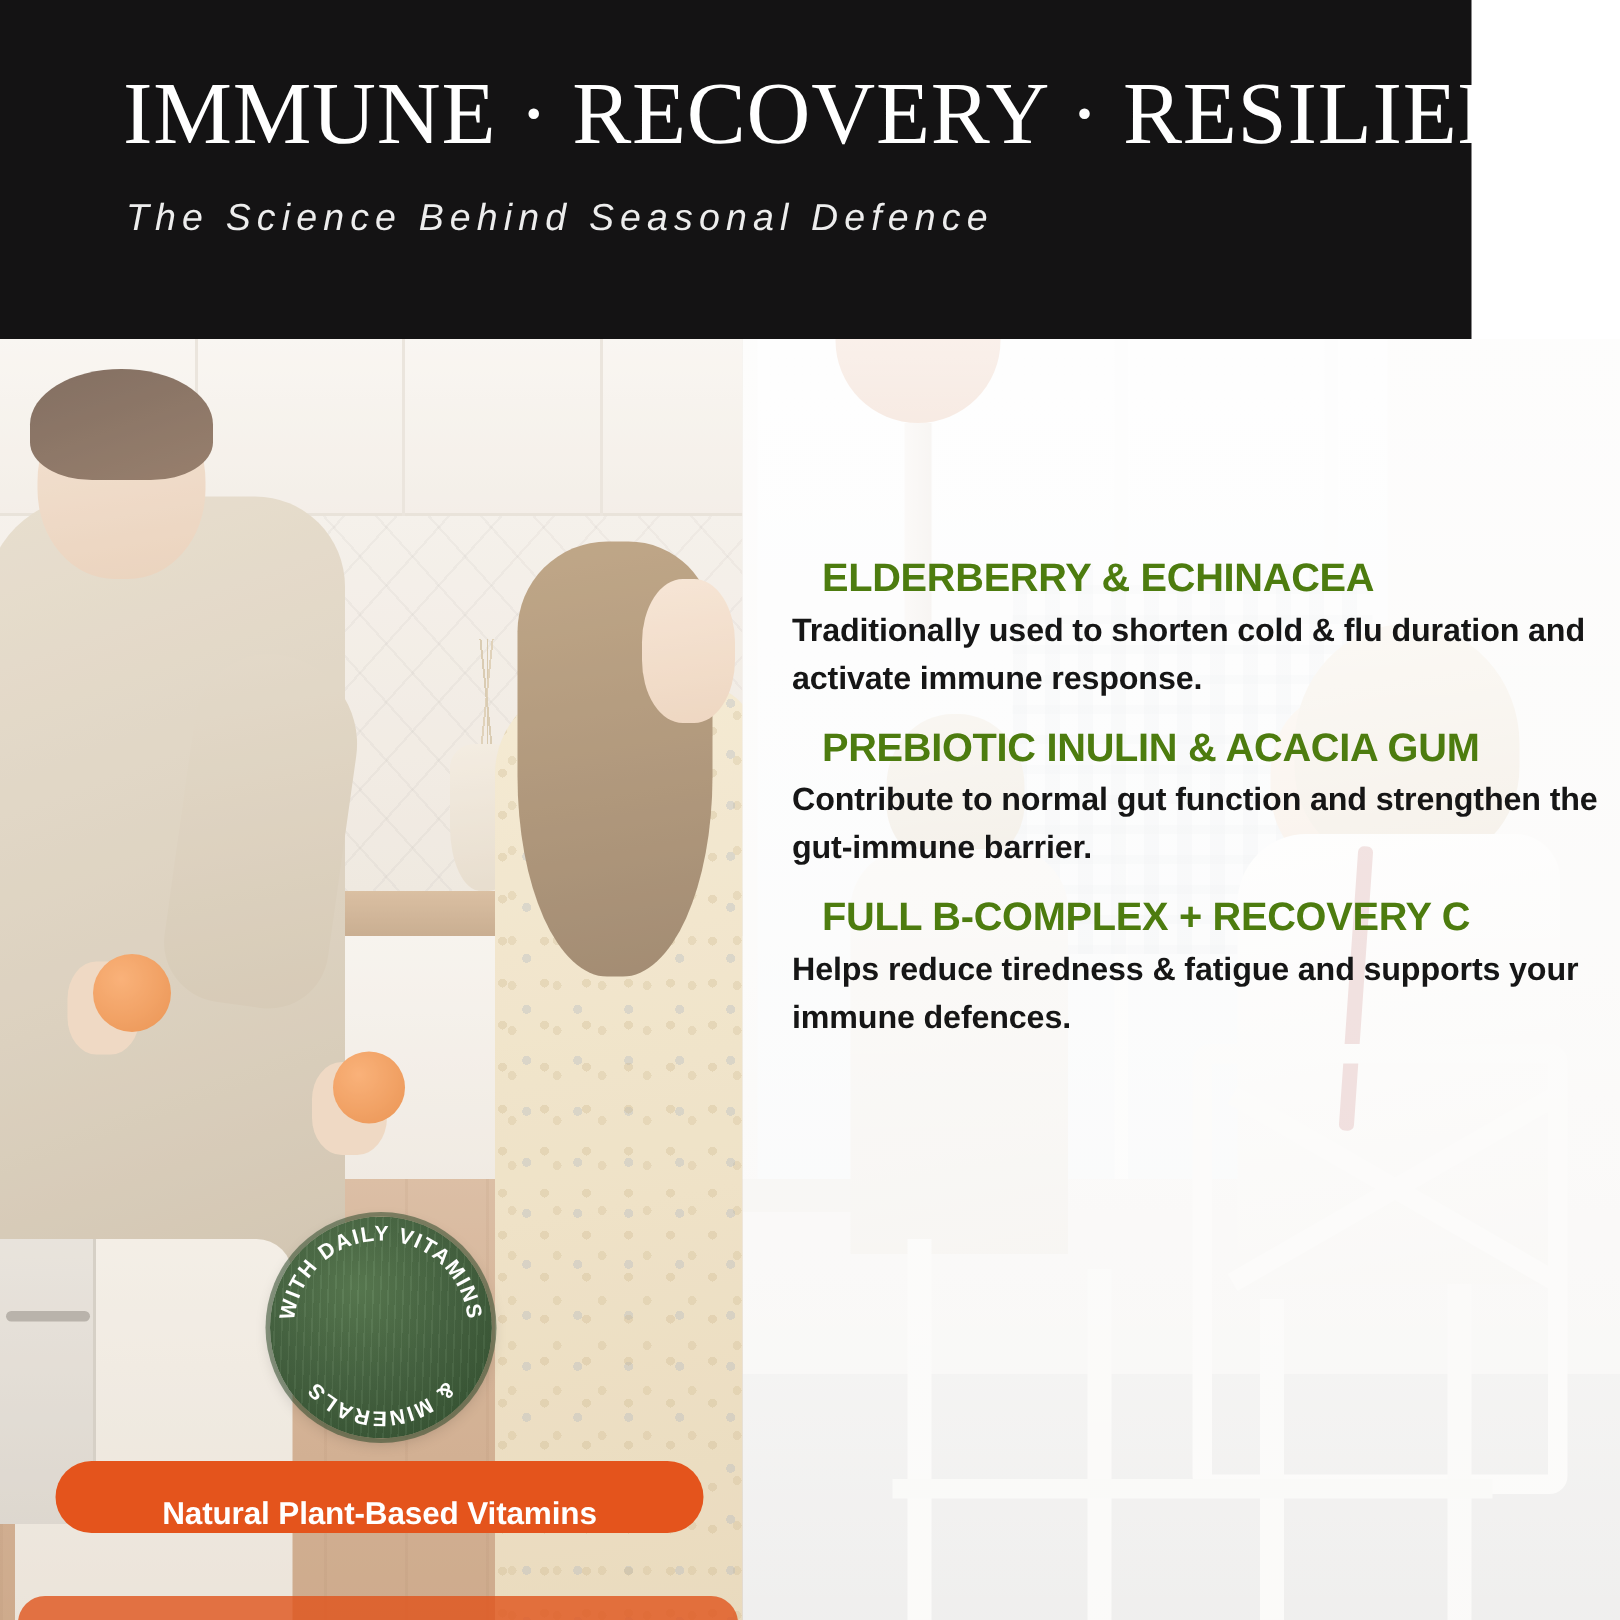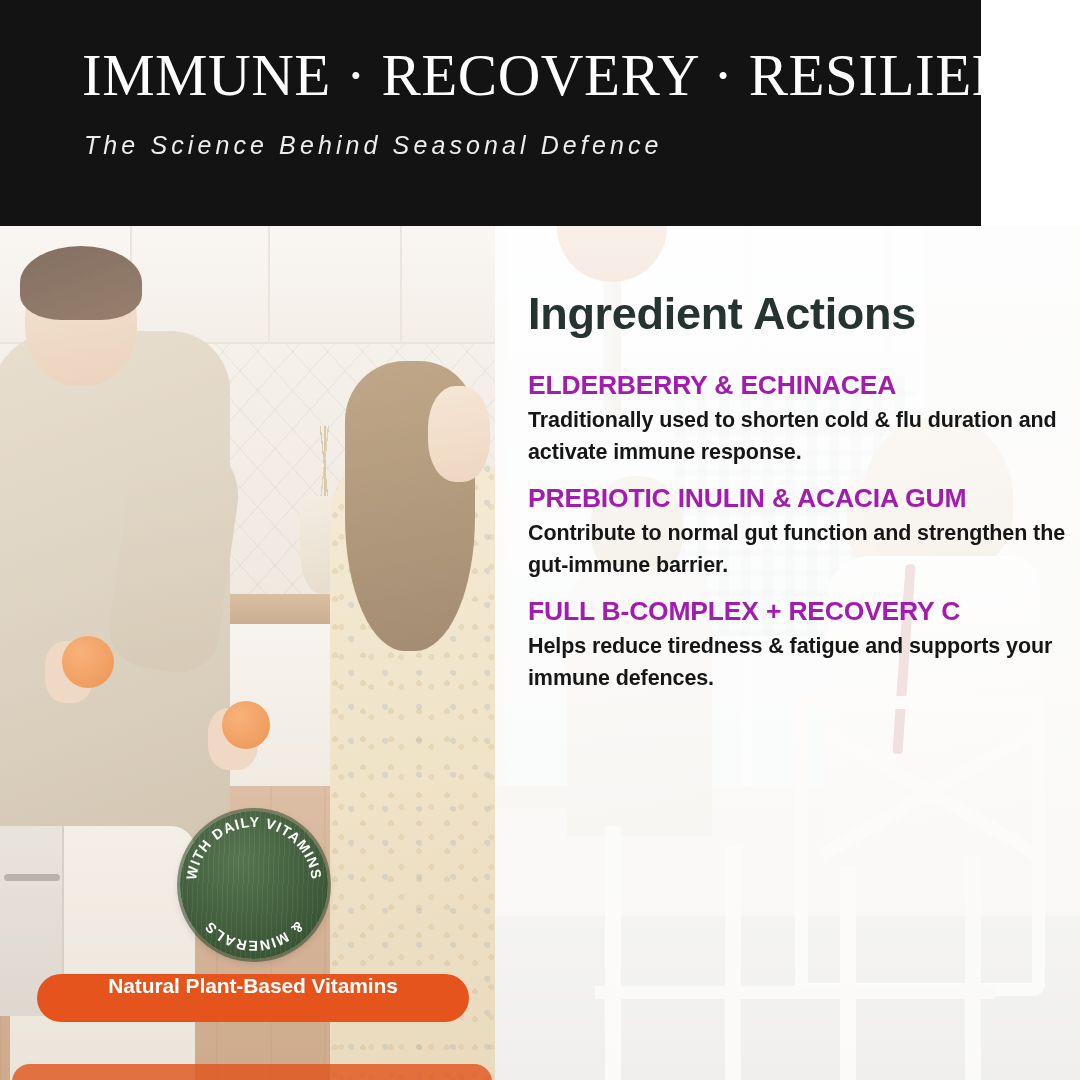--- a/index.html
+++ b/index.html
@@ -259,21 +259,21 @@
   }
   .ia-title {
     position:absolute; left:33px; top:62px;
     font-size:45px; line-height:52px; font-weight:700;
     color:#253331; letter-spacing:-0.3px; white-space:nowrap;
   }
   .ing-list { position:absolute; left:33px; top:143px; width:552px; }
   .ing-block { margin-bottom:14px; }
   .ing-head {
     font-size:26.5px; line-height:33px; font-weight:700;
-    color:#a21caf; letter-spacing:-0.2px; white-space:nowrap;
+    color:#4d7c0f; letter-spacing:-0.2px; white-space:nowrap;margin-left:20px;
   }
   .ing-desc {
     font-size:21.5px; line-height:32px; font-weight:700;
     color:#161616; letter-spacing:-0.1px; margin-top:2px;
   }
 
   
   .badge {
     position:absolute; left:180px; top:585px; width:148px; height:148px;
     border-radius:50%;
@@ -284,21 +284,21 @@
   }
   .badge svg { position:absolute; left:0; top:0; width:148px; height:148px; }
   .badge text {
     fill:#ffffff; font-family:"Liberation Sans", sans-serif;
     font-size:14.2px; font-weight:700; letter-spacing:1.1px;
   }
 
   .pill {
     position:absolute; left:37px; top:748px; width:432px; height:48px;
     background:#e4541c; border-radius:24px;
-    display:flex; align-items:flex-start; justify-content:center;
+    display:flex; align-items:flex-end; justify-content:center;
   }
   .pill span {
     font-size:21px; font-weight:700; color:#ffffff; letter-spacing:-0.1px;
   }
 
   .also-panel {
     position:absolute; left:12px; top:838px; width:480px; height:242px;
     background:rgba(224,84,28,0.80);
     border-radius:18px;
     overflow:hidden;
@@ -368,21 +368,20 @@
       <div class="rp-chair-x2"></div>
       <div class="rp-chair-leg1"></div>
       <div class="rp-chair-leg2"></div>
       <div class="rp-chair-leg3"></div>
       <div class="rp-chair-leg4"></div>
       <div class="rp-rail"></div>
       <div class="rp-wash"></div>
     </div>
 
     <div class="right-col">
-      <div class="ia-title">Ingredient Actions</div>
       <div class="ing-list">
 
         <div class="ing-block">
           <div class="ing-head">ELDERBERRY &amp; ECHINACEA</div>
           <div class="ing-desc">Traditionally used to shorten cold &amp; flu duration and activate immune response.</div>
         </div>
 
 
 
         <div class="ing-block">

